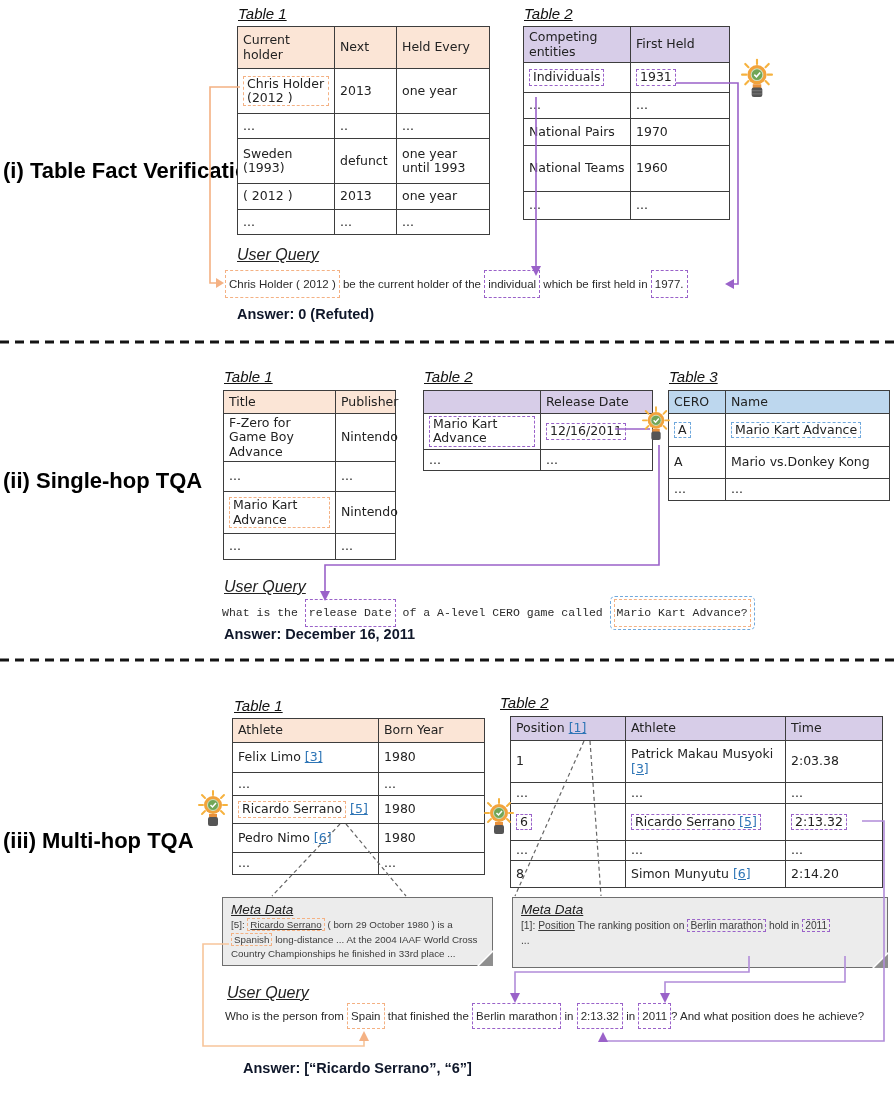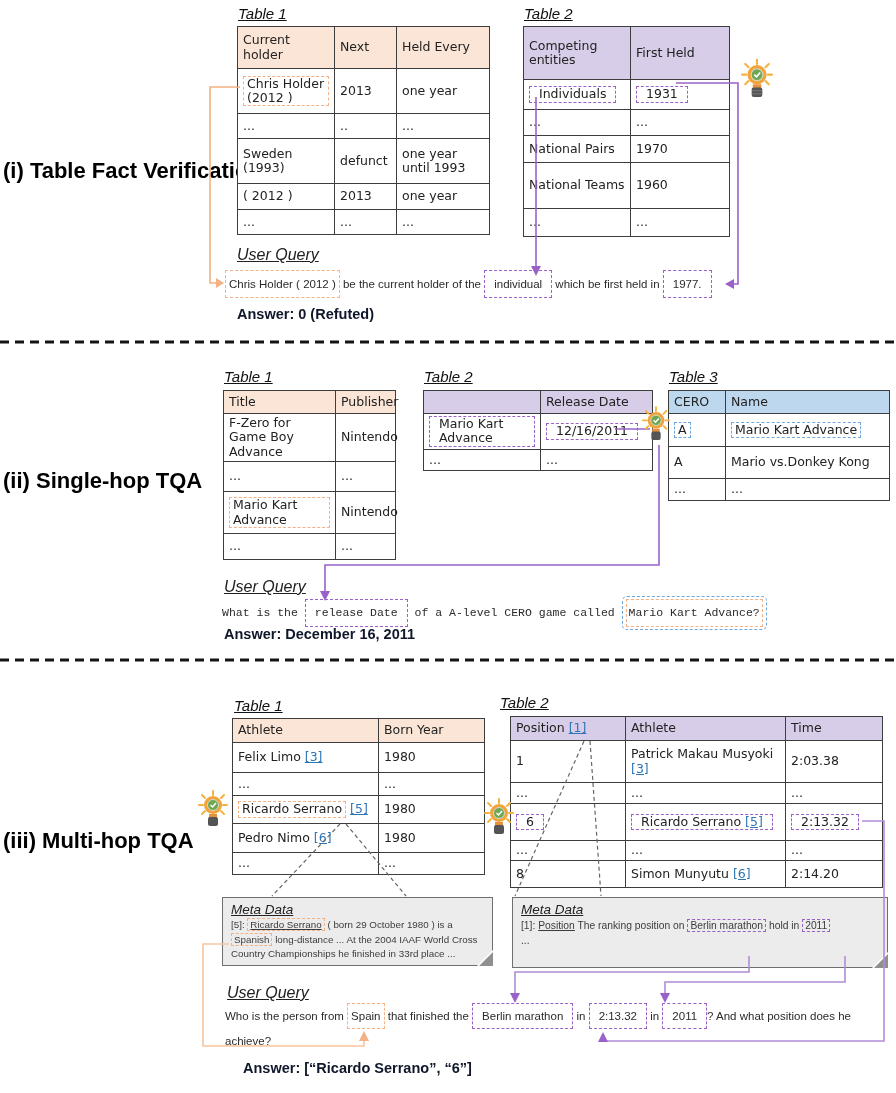--- a/index.html
+++ b/index.html
@@ -19,21 +19,21 @@
   table.fig { position:absolute; border-collapse:collapse; table-layout:fixed; background:#fff; z-index:2; }
   .fig td, .fig th { border:1.6px solid #3d3d3d; padding:2px 5px; font-family:"DejaVu Sans", sans-serif;
                      font-size:12.5px; line-height:1.15; color:#222; text-align:left; vertical-align:middle; }
   .fig th { font-weight:normal; }
   .peach th { background:#fbe5d6; }
   .lav th   { background:#d7cde8; }
   .blueh th { background:#bdd7ee; }
 
   
   .ob { border:1.5px dashed #f4b183; padding:0 3px; display:inline-block; }
-  .pb { border:1.5px dashed #9a62c9; padding:0 9px; display:inline-block; }
+  .pb { border:1.5px dashed #9a62c9; padding:0 3px; display:inline-block; }
   .bb { border:1.5px dashed #6fa8dc; padding:0 3px; display:inline-block; }
   .bb2 { border:1.5px dashed #6fa8dc; border-radius:5px; padding:2px 3px; display:inline-block; }
   .ob2 { border:1.5px dashed #f4b183; padding:0 2px; display:inline-block; }
 
   .lk { color:#2e75b6; text-decoration:underline; }
   .u  { text-decoration:underline; }
 
   
   .qline { position:absolute; font-size:11.5px; color:#2b2b2b; line-height:26px; z-index:3; }
   .nowrap { white-space:nowrap; }
@@ -199,21 +199,21 @@
   </tbody>
     </table>
 
   <div class="tbl-title" style="left:524px;top:5px;">Table 2</div>
   <table class="fig lav" style="left:523px;top:26px;width:207px;">
     <colgroup>
         <col style="width:107px">
         <col>
       </colgroup>
     <tbody>
-        <tr style="height:53px">
+        <tr style="height:36px">
       <th>Competing entities</th>
       <th>First Held</th>
     </tr>
     <tr style="height:30px">
       <td><span class="pb">Individuals</span></td>
       <td><span class="pb">1931</span></td>
     </tr>
     <tr style="height:26px">
       <td>...</td>
       <td>...</td>

